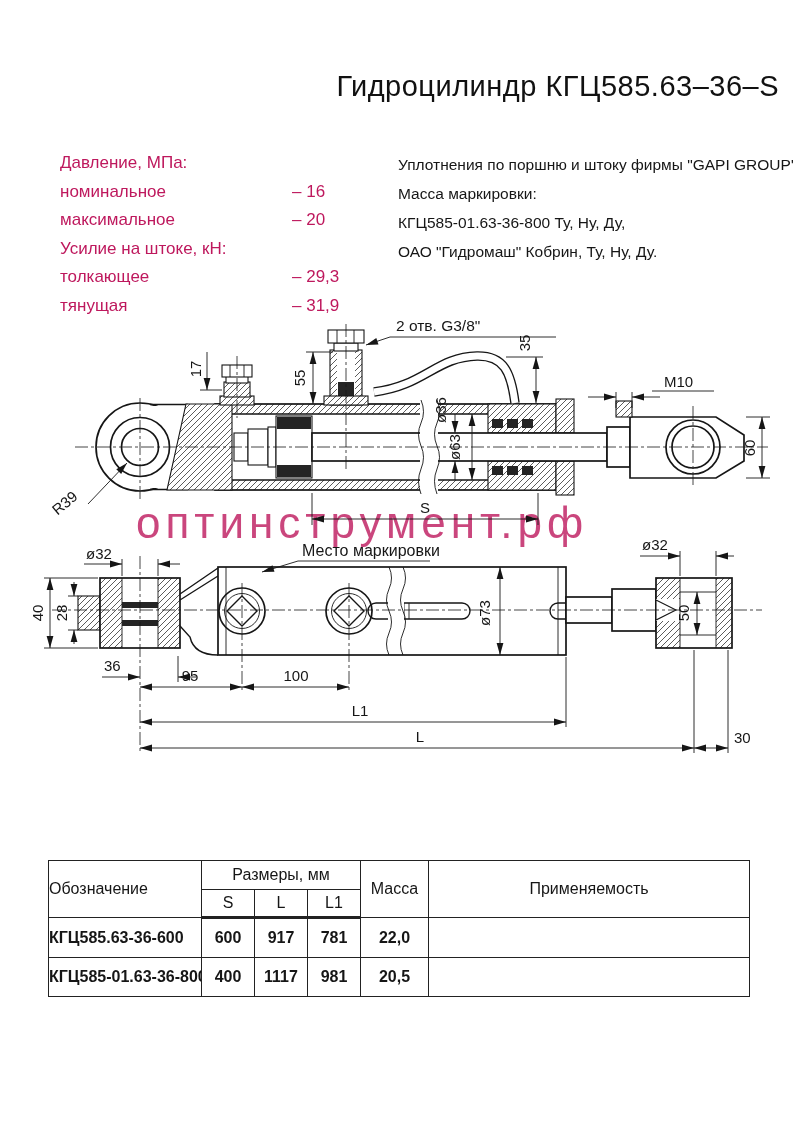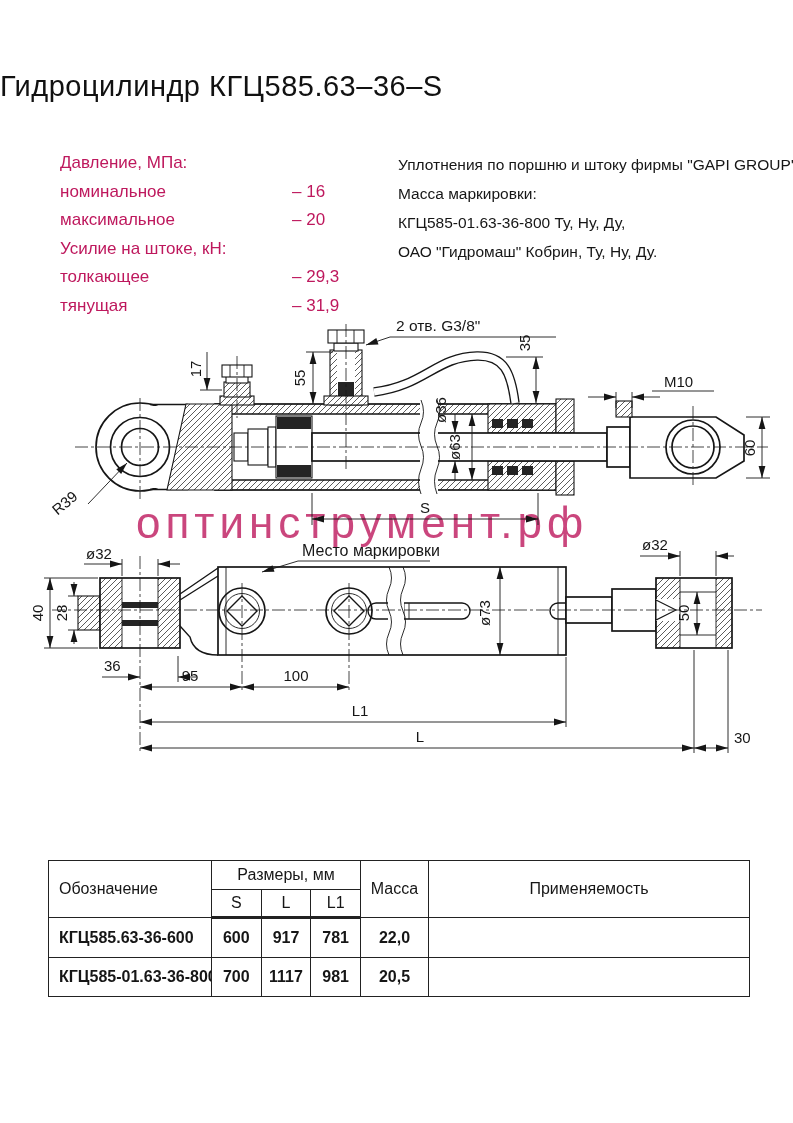--- a/index.html
+++ b/index.html
@@ -1,21 +1,21 @@
 <!DOCTYPE html>
 <html><head>
 <meta charset="utf-8">
 <style>
   html,body{margin:0;padding:0;}
   body{
     width:793px;height:1123px;position:relative;background:#fff;
     font-family:"Liberation Sans",sans-serif;color:#1a1a1a;overflow:hidden;
   }
   .title{
-    position:absolute;left:0;top:70px;width:779px;text-align:left;
+    position:absolute;left:0;top:70px;width:779px;text-align:right;
     font-size:29px;letter-spacing:.5px;color:#111;
   }
   .specs{position:absolute;left:60px;top:149px;width:330px;font-size:17px;color:#be185d;}
   .specs .row{position:relative;height:28.5px;line-height:28.5px;}
   .specs .val{position:absolute;left:232px;top:0;}
   .notes{position:absolute;left:398px;top:150px;width:360px;font-size:15.5px;color:#161616;}
   .notes .line{height:29px;line-height:29px;white-space:nowrap;}
   .watermark{
     position:absolute;left:136px;top:498px;width:600px;z-index:1;
     font-size:44px;font-weight:normal;letter-spacing:5px;color:#be185d;opacity:.8;
@@ -38,21 +38,21 @@
   
   .spec-table{position:absolute;left:48px;top:860px;z-index:3;}
   table{border-collapse:collapse;table-layout:fixed;width:702px;background:#fff;}
   td,th{border:1.3px solid #222;font-weight:normal;font-size:16px;color:#161616;
         text-align:center;padding:0;overflow:hidden;white-space:nowrap;}
   table{border:1.7px solid #222;}
   thead tr.h1 th{height:28px;}
   thead tr.h2 th{height:26px;}
   tbody td{height:38px;font-weight:bold;}
   thead th.bb{border-bottom:3px solid #222;}
-  td.des,th.des{text-align:left;padding-left:10px;}
+  td.des,th.des{text-align:left;}
 </style>
 </head>
 <body>
 
 <div class="title">Гидроцилиндр КГЦ585.63–36–S</div>
 
 <div class="specs">
   <div class="row">Давление, МПа:</div>
   <div class="row">
     <span>номинальное</span>
@@ -338,21 +338,21 @@
       <tr>
         <td class="des">КГЦ585.63-36-600</td>
         <td>600</td>
         <td>917</td>
         <td>781</td>
         <td>22,0</td>
         <td></td>
       </tr>
       <tr>
         <td class="des">КГЦ585-01.63-36-800</td>
-        <td>700</td>
+        <td>400</td>
         <td>1117</td>
         <td>981</td>
         <td>20,5</td>
         <td></td>
       </tr>
     </tbody>
   </table>
 </div>
 
 </body></html>

